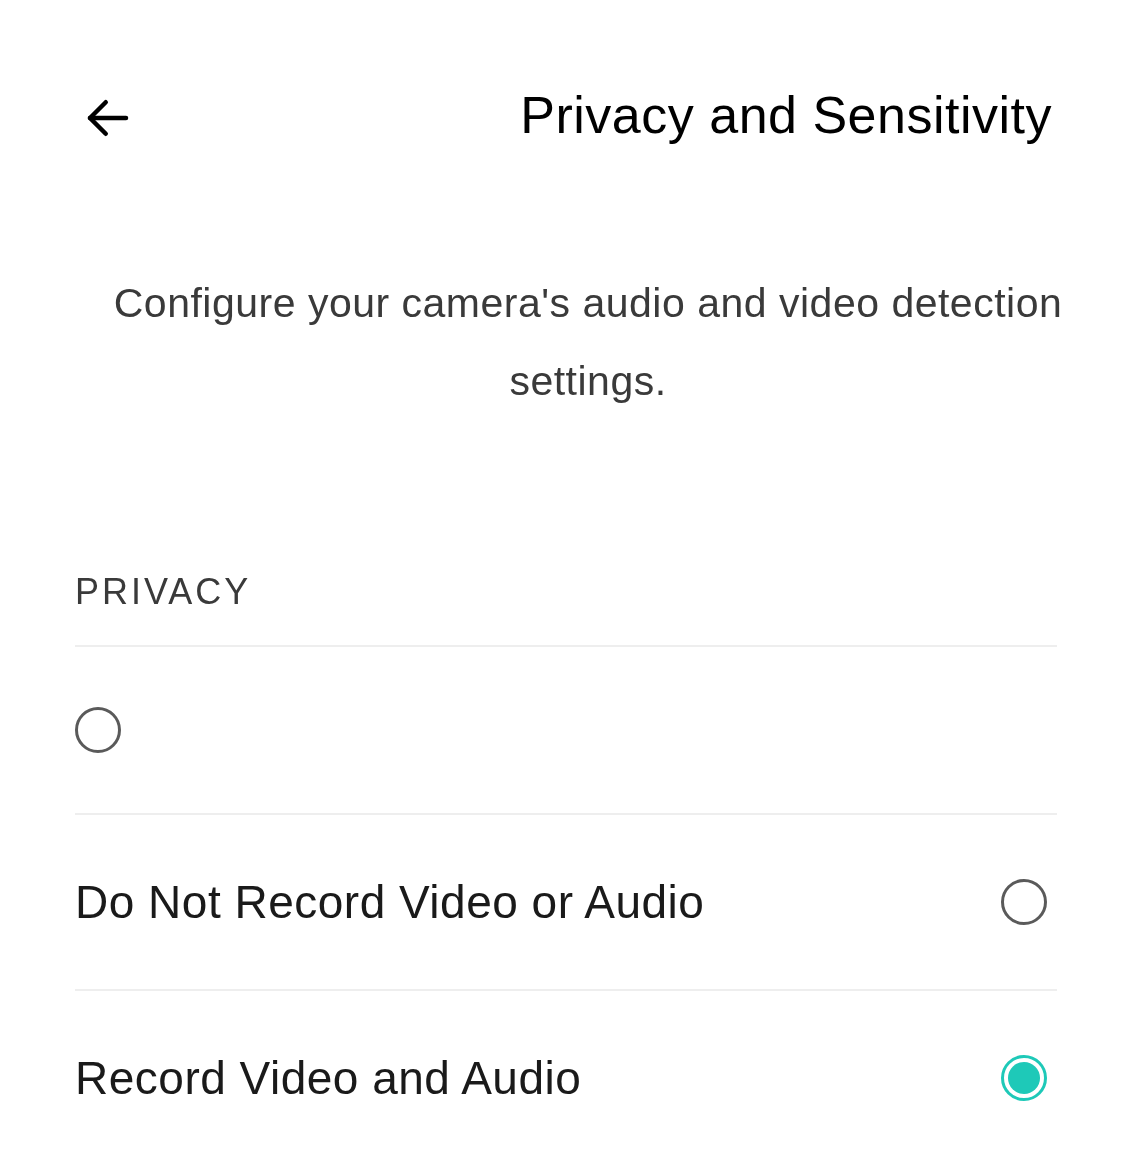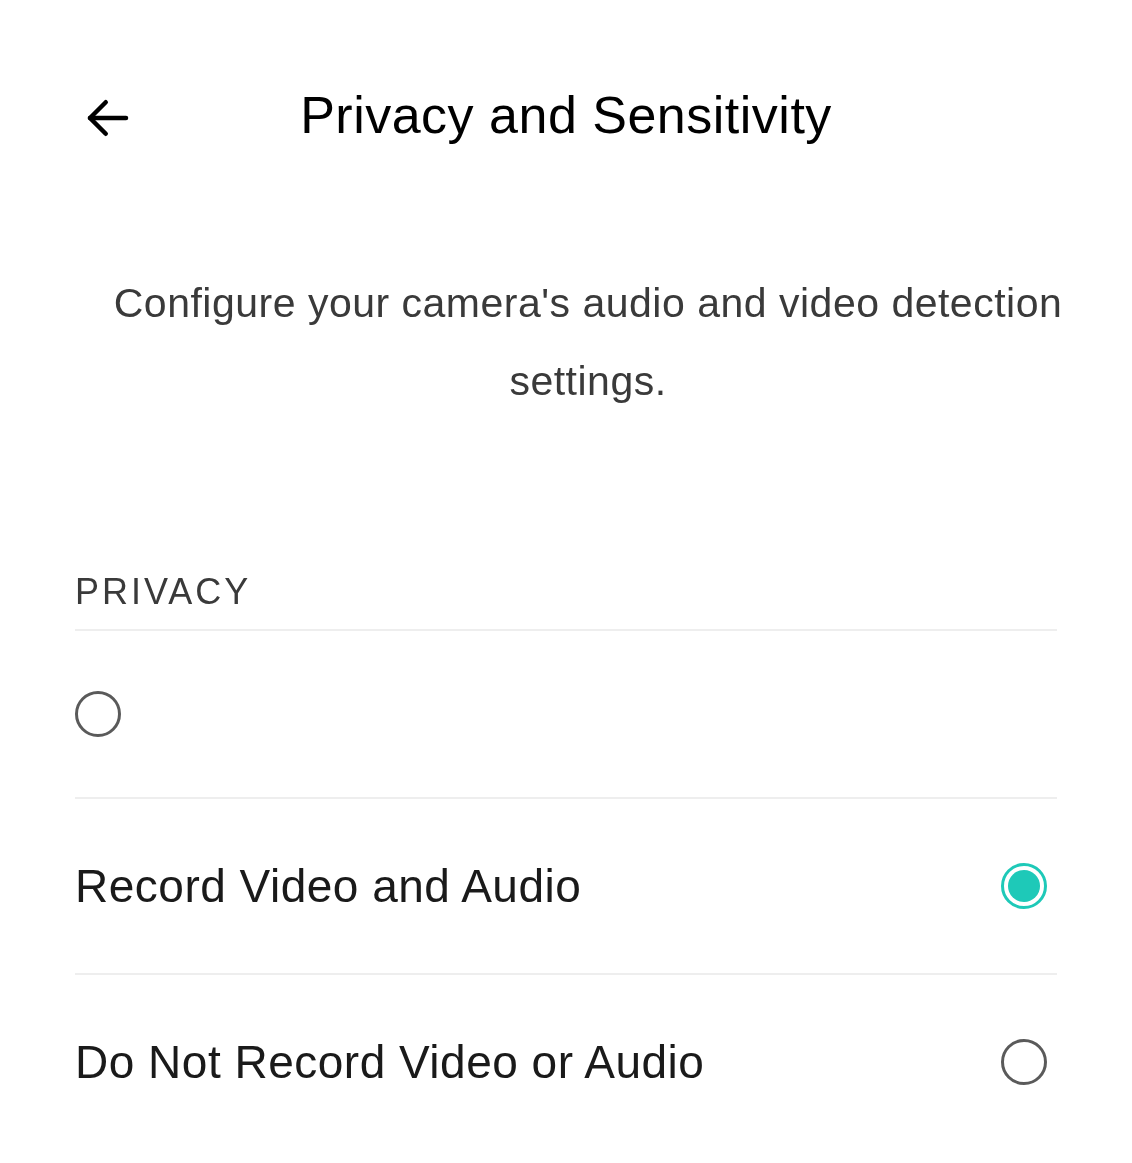--- a/index.html
+++ b/index.html
@@ -31,21 +31,21 @@
       align-items: center;
       justify-content: center;
       cursor: pointer;
     }
     .back-button svg {
       width: 54px;
       height: 54px;
     }
     .page-title {
       flex: 1;
-      text-align: center;
+      text-align: right;
       font-size: 52px;
       font-weight: 400;
       letter-spacing: 0.5px;
       color: #000;
       margin-left: 0;
     }
     .description {
       padding: 90px 36px 0 80px;
       text-align: center;
       font-size: 41px;
@@ -56,21 +56,21 @@
     }
     .section {
       margin-top: 150px;
       padding: 0 75px;
     }
     .section-label {
       font-size: 36px;
       font-weight: 300;
       letter-spacing: 3px;
       color: #3a3a3a;
-      padding-bottom: 16px;
+      padding-bottom: 32px;
       border-bottom: 2px solid #eeeeee;
     }
     .option-row {
       display: flex;
       align-items: center;
       justify-content: space-between;
       padding: 60px 0;
       border-bottom: 2px solid #eeeeee;
       cursor: pointer;
     }
@@ -127,25 +127,25 @@
 <div class="section">
   <div class="section-label">PRIVACY</div>
 
   <div class="option-row">
     <span class="radio">
       
     </span>
   </div>
 
   <div class="option-row">
+    <span class="option-label">Do Not Record Video or Audio</span>
+    <span class="radio">
+      
+    </span>
+  </div>
+
+  <div class="option-row">
     <span class="option-label">Record Video and Audio</span>
     <span class="radio selected">
       <span class="radio-inner"></span>
     </span>
   </div>
-
-  <div class="option-row">
-    <span class="option-label">Do Not Record Video or Audio</span>
-    <span class="radio">
-      
-    </span>
-  </div>
 </div>
 
 </body></html>

